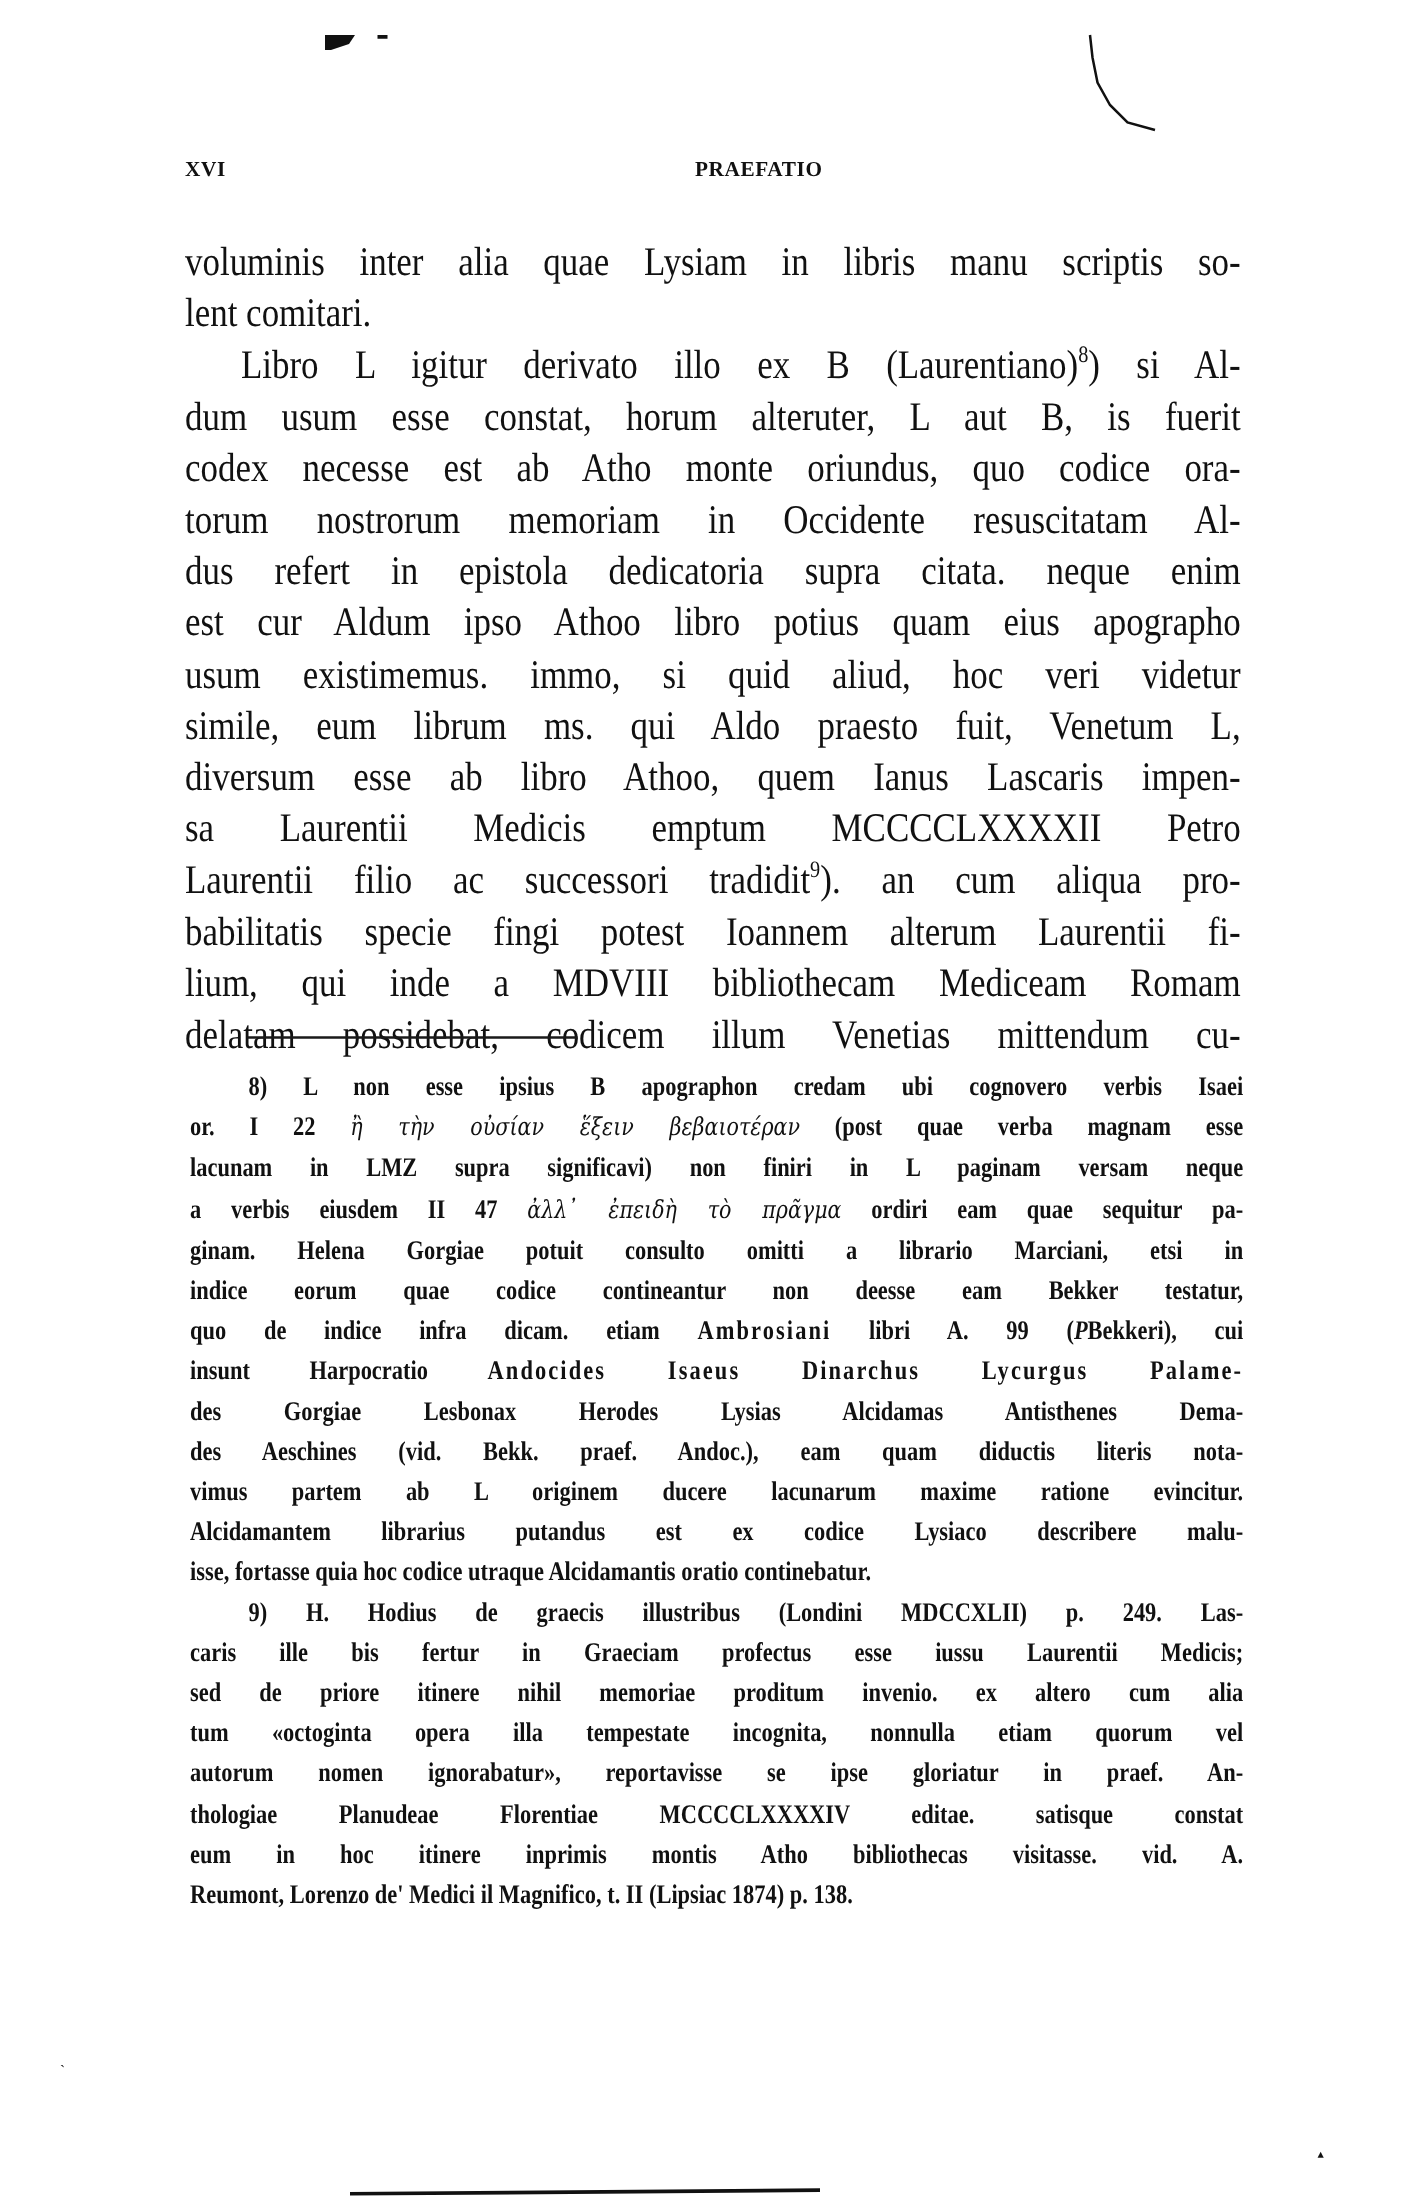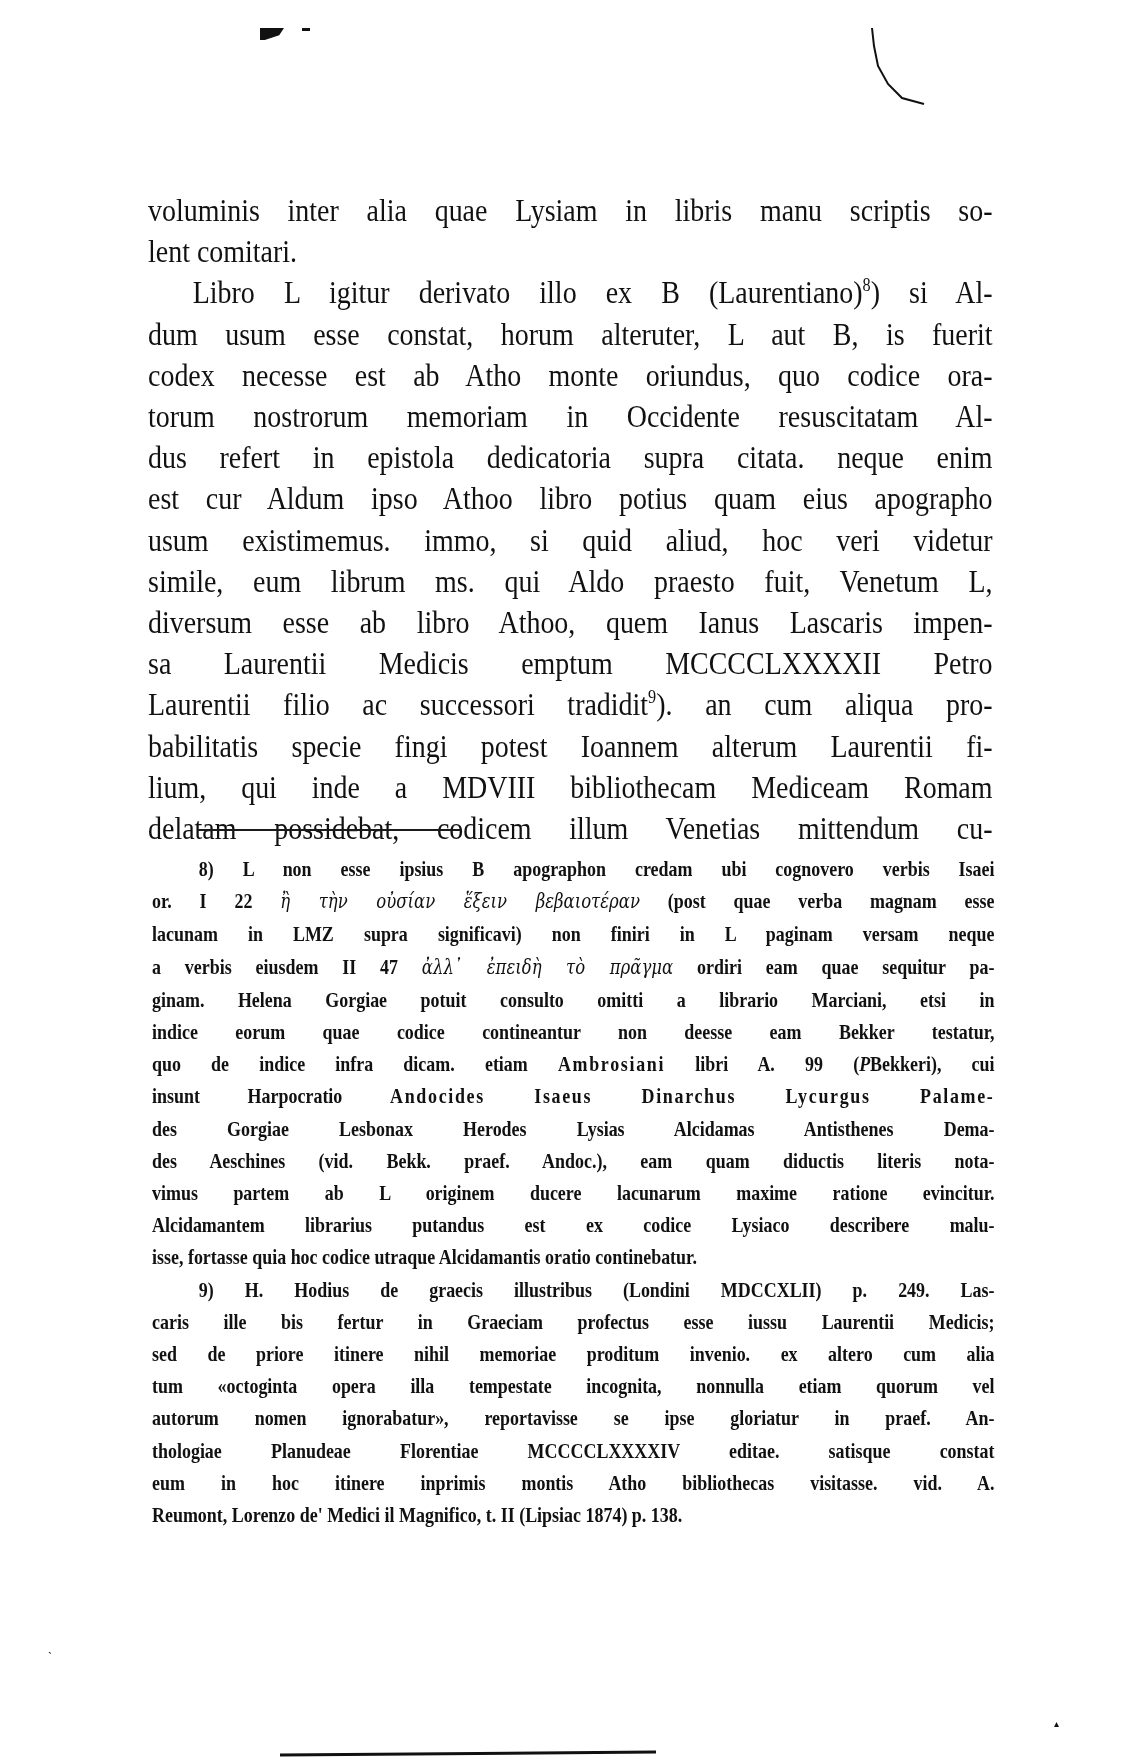--- a/index.html
+++ b/index.html
@@ -160,20 +160,24 @@
   <div class="artifact art-top-blob"></div>
   <div class="artifact art-top-dash"></div>
   <svg class="art-curve" viewBox="0 0 60 80" style="left:868px; top:26px;">
     <path d="M4 2 L6 20 L10 40 L20 58 L34 72 L56 78" stroke="#111" stroke-width="2" fill="none"></path>
   </svg>
   <svg class="art-bottom" viewBox="0 0 232 14" style="left:136px; width:520px;">
     <path d="M0 12 L520 8" stroke="#111" stroke-width="3" fill="none"></path>
     <rect x="380" y="2" width="60" height="8" fill="#111"></rect>
   </svg>
 
+  <div class="running-head">
+    <span class="folio">XVI</span>
+    <span class="title">PRAEFATIO</span>
+  </div>
 
   <div class="body-text">
     <span class="line">voluminis inter alia quae Lysiam in libris manu scriptis so-</span>
     <span class="line last">lent comitari.</span>
     <span class="line indent"><span>Libro L igitur derivato illo ex B (Laurentiano)</span><sup>8</sup><span>)</span><span> si Al-</span></span>
     <span class="line">dum usum esse constat, horum alteruter, L aut B, is fuerit</span>
     <span class="line">codex necesse est ab Atho monte oriundus, quo codice ora-</span>
     <span class="line">torum nostrorum memoriam in Occidente resuscitatam Al-</span>
     <span class="line">dus refert in epistola dedicatoria supra citata. neque enim</span>
     <span class="line">est cur Aldum ipso Athoo libro potius quam eius apographo</span>

